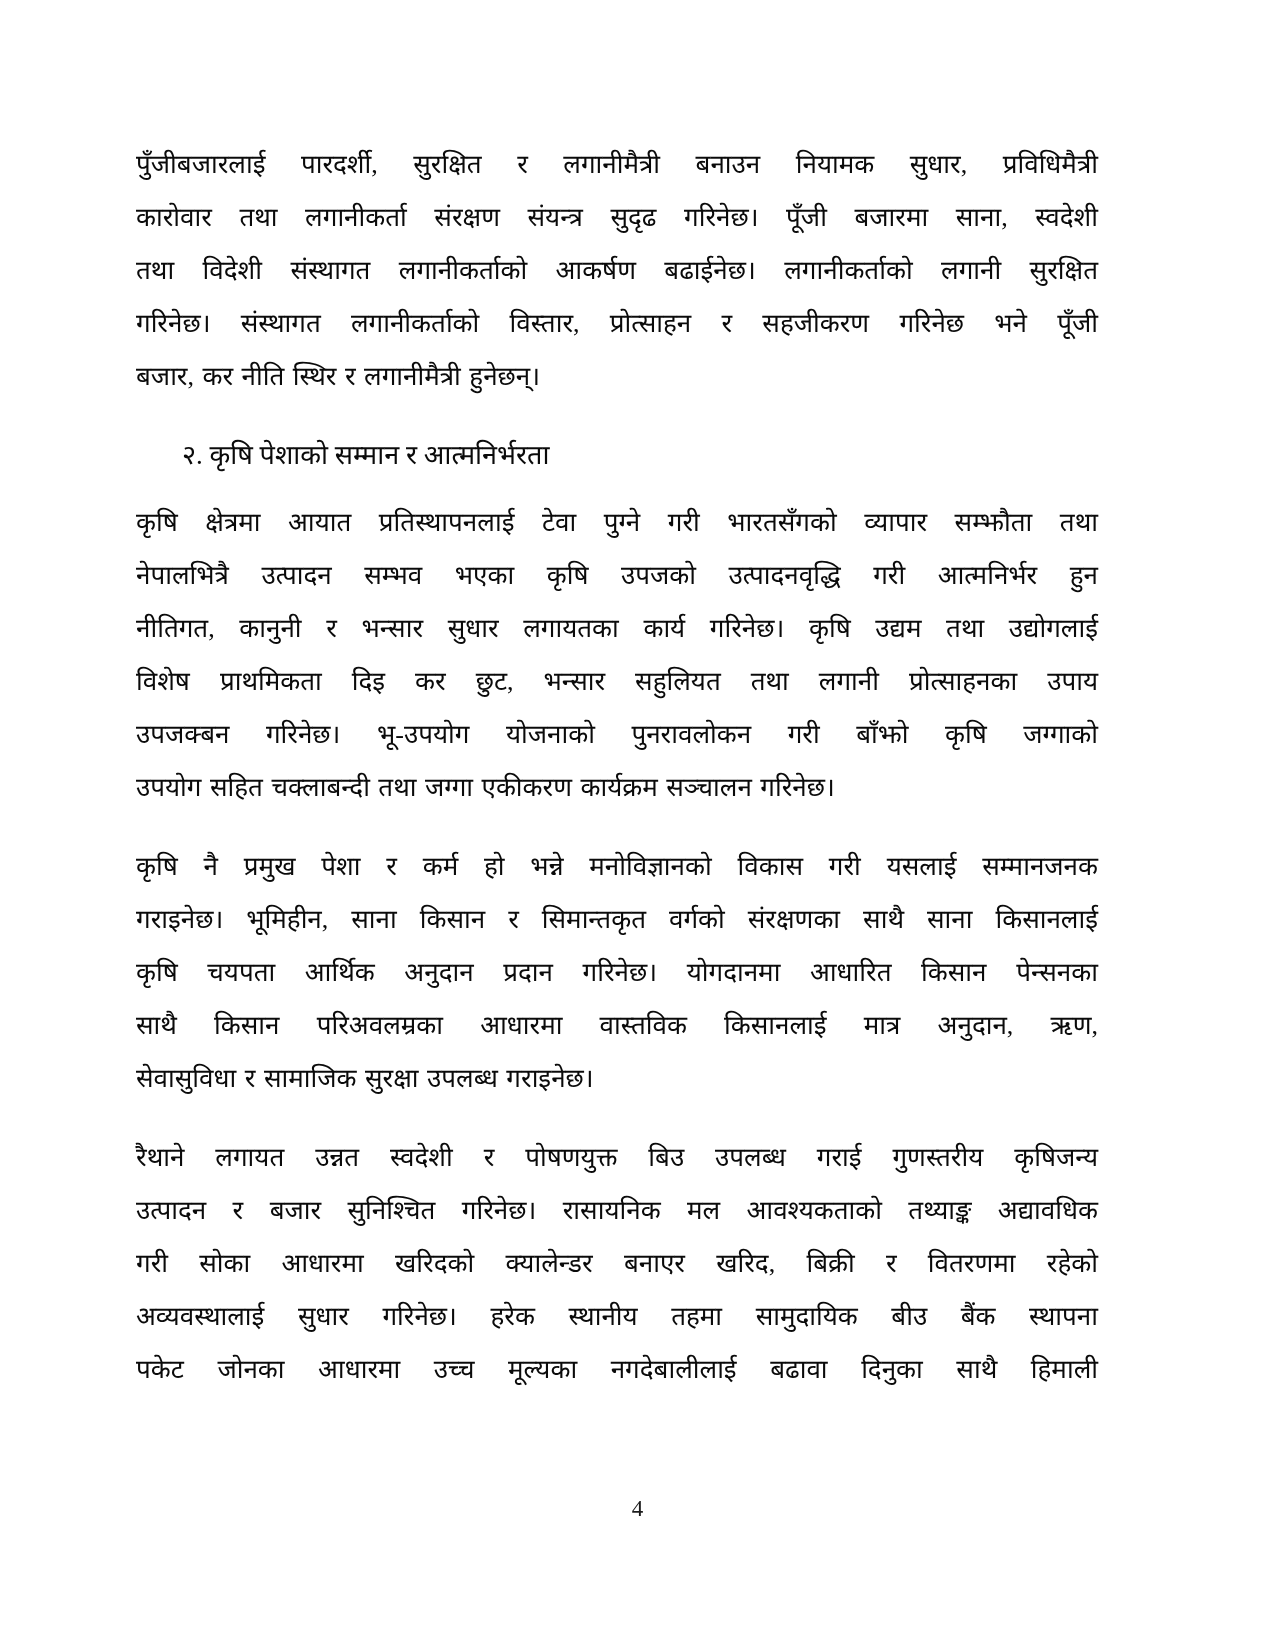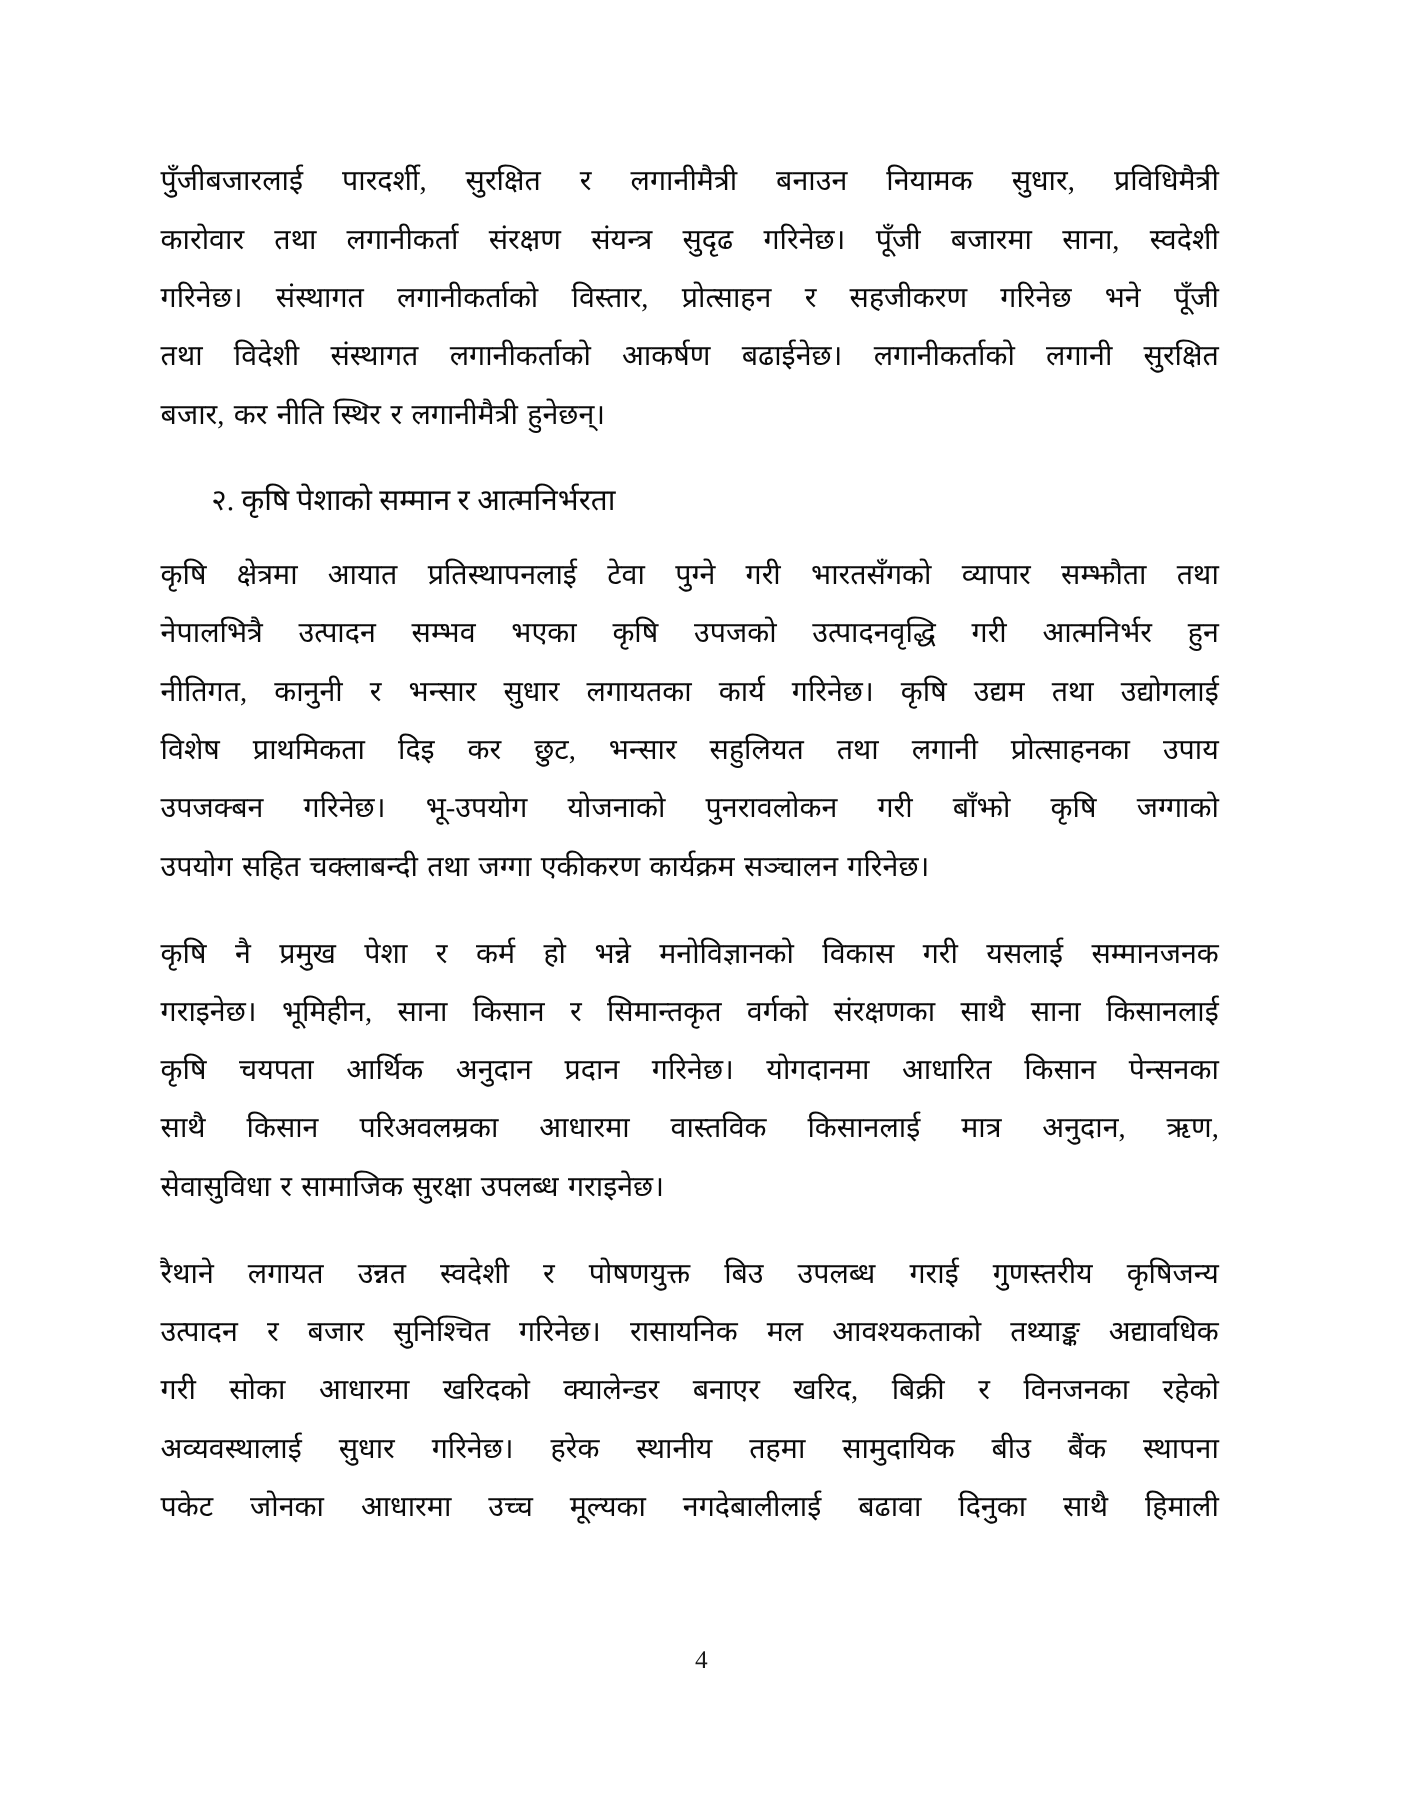--- a/index.html
+++ b/index.html
@@ -15,21 +15,21 @@
     color: #0a0a0a;
     overflow: hidden;
   }
   .page {
     position: absolute;
     inset: 0;
     background: #ffffff;
   }
   .doc {
     position: absolute;
-    left: 146px;
+    left: 136px;
     top: 138px;
     width: 962px;
   }
   .para {
     margin: 0 0 26px 0;
   }
   .line {
     font-size: 26px;
     line-height: 53px;
     text-align: justify;
@@ -60,22 +60,22 @@
   }
 </style>
 </head>
 <body>
 
 <div class="page">
   <div class="doc">
       <div class="para">
         <div class="line">पुँजीबजारलाई पारदर्शी, सुरक्षित र लगानीमैत्री बनाउन नियामक सुधार, प्रविधिमैत्री</div>
         <div class="line">कारोवार तथा लगानीकर्ता संरक्षण संयन्त्र सुदृढ गरिनेछ। पूँजी बजारमा साना, स्वदेशी</div>
+        <div class="line">तथा विदेशी संस्थागत लगानीकर्ताको आकर्षण बढाईनेछ। लगानीकर्ताको लगानी सुरक्षित</div>
         <div class="line">गरिनेछ। संस्थागत लगानीकर्ताको विस्तार, प्रोत्साहन र सहजीकरण गरिनेछ भने पूँजी</div>
-        <div class="line">तथा विदेशी संस्थागत लगानीकर्ताको आकर्षण बढाईनेछ। लगानीकर्ताको लगानी सुरक्षित</div>
         <div class="line flush">बजार, कर नीति स्थिर र लगानीमैत्री हुनेछन्।</div>
       </div>
       <div class="heading">२. कृषि पेशाको सम्मान र आत्मनिर्भरता</div>
       <div class="para">
         <div class="line">कृषि क्षेत्रमा आयात प्रतिस्थापनलाई टेवा पुग्ने गरी भारतसँगको व्यापार सम्झौता तथा</div>
         <div class="line">नेपालभित्रै उत्पादन सम्भव भएका कृषि उपजको उत्पादनवृद्धि गरी आत्मनिर्भर हुन</div>
         <div class="line">नीतिगत, कानुनी र भन्सार सुधार लगायतका कार्य गरिनेछ। कृषि उद्यम तथा उद्योगलाई</div>
         <div class="line">विशेष प्राथमिकता दिइ कर छुट, भन्सार सहुलियत तथा लगानी प्रोत्साहनका उपाय</div>
         <div class="line">उपजक्बन गरिनेछ। भू-उपयोग योजनाको पुनरावलोकन गरी बाँझो कृषि जग्गाको</div>
         <div class="line flush">उपयोग सहित चक्लाबन्दी तथा जग्गा एकीकरण कार्यक्रम सञ्चालन गरिनेछ।</div>
@@ -83,19 +83,19 @@
       <div class="para">
         <div class="line">कृषि नै प्रमुख पेशा र कर्म हो भन्ने मनोविज्ञानको विकास गरी यसलाई सम्मानजनक</div>
         <div class="line">गराइनेछ। भूमिहीन, साना किसान र सिमान्तकृत वर्गको संरक्षणका साथै साना किसानलाई</div>
         <div class="line">कृषि चयपता आर्थिक अनुदान प्रदान गरिनेछ। योगदानमा आधारित किसान पेन्सनका</div>
         <div class="line">साथै किसान परिअवलम्रका आधारमा वास्तविक किसानलाई मात्र अनुदान, ऋण,</div>
         <div class="line flush">सेवासुविधा र सामाजिक सुरक्षा उपलब्ध गराइनेछ।</div>
       </div>
       <div class="para">
         <div class="line">रैथाने लगायत उन्नत स्वदेशी र पोषणयुक्त बिउ उपलब्ध गराई गुणस्तरीय कृषिजन्य</div>
         <div class="line">उत्पादन र बजार सुनिश्चित गरिनेछ। रासायनिक मल आवश्यकताको तथ्याङ्क अद्यावधिक</div>
-        <div class="line">गरी सोका आधारमा खरिदको क्यालेन्डर बनाएर खरिद, बिक्री र विनजनका रहेको</div>
+        <div class="line">गरी सोका आधारमा खरिदको क्यालेन्डर बनाएर खरिद, बिक्री र वितरणमा रहेको</div>
         <div class="line">अव्यवस्थालाई सुधार गरिनेछ। हरेक स्थानीय तहमा सामुदायिक बीउ बैंक स्थापना</div>
         <div class="line">पकेट जोनका आधारमा उच्च मूल्यका नगदेबालीलाई बढावा दिनुका साथै हिमाली</div>
       </div>
     </div>
   <div class="page-number">4</div>
 </div>
 
 </body></html>

